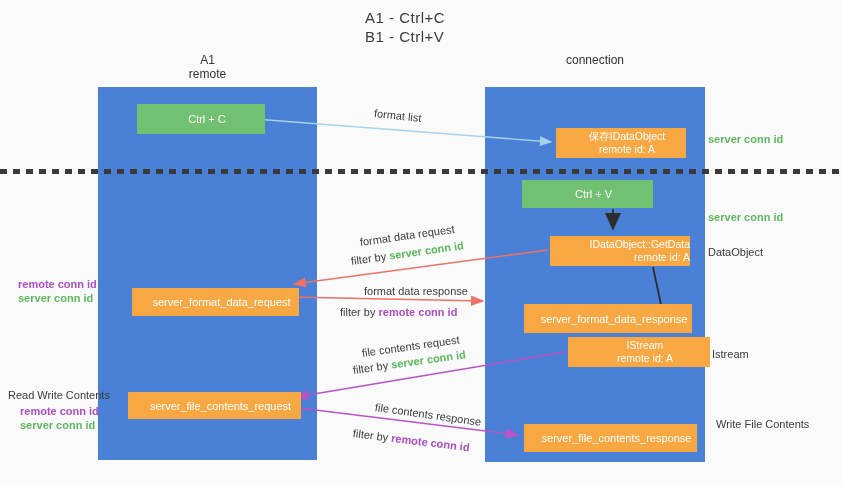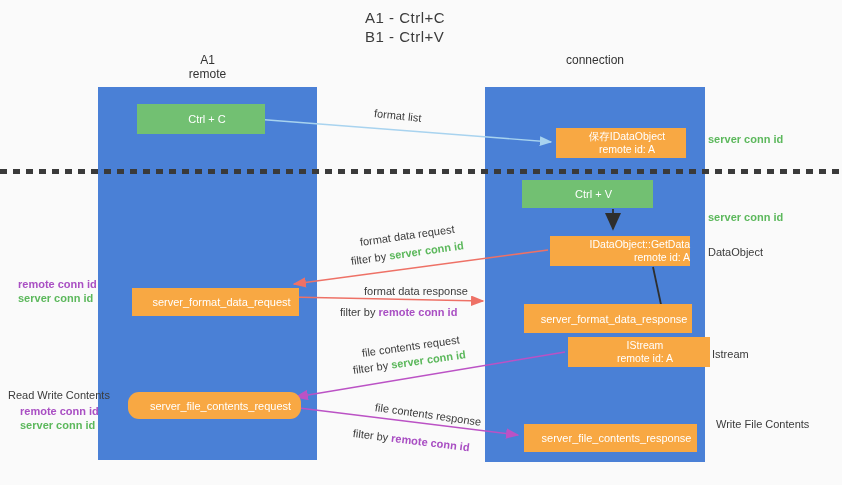--- a/index.html
+++ b/index.html
@@ -43,21 +43,21 @@
   .node .ln { font-size:10.5px; line-height:13px; }
   .node.single { font-size:11px; }
 
   .n-ctrl-c   { left:137px; top:104px; width:116px; height:30px; }
   .n-saveobj  { left:556px; top:128px; width:118px; height:30px; }
   .n-ctrl-v   { left:522px; top:180px; width:119px; height:28px; }
   .n-getdata  { left:550px; top:236px; width:128px; height:30px;align-items:flex-end; }
   .n-fmtreq   { left:132px; top:288px; width:155px; height:28px; }
   .n-fmtresp  { left:488px; top:304px; width:156px; height:29px;margin-left:36px; }
   .n-istream  { left:568px; top:337px; width:130px; height:30px; }
-  .n-filereq  { left:128px; top:392px; width:161px; height:27px;border-radius:11px; }
+  .n-filereq  { left:128px; top:392px; width:161px; height:27px; }
   .n-fileresp { left:524px; top:424px; width:161px; height:28px;align-items:center; }
 
   .lbl { position:absolute; font-size:11px; color:#3b3b3b; white-space:nowrap; line-height:13px; }
   .green-t  { color:#5cb85c; font-weight:bold; }
   .purple-t { color:#a94fc3; font-weight:bold; }
 
   .lbl-sc1   { left:708px; top:133px; }
   .lbl-sc2   { left:708px; top:211px; }
   .lbl-dobj  { left:708px; top:246px; }
   .lbl-istr  { left:712px; top:348px; }

